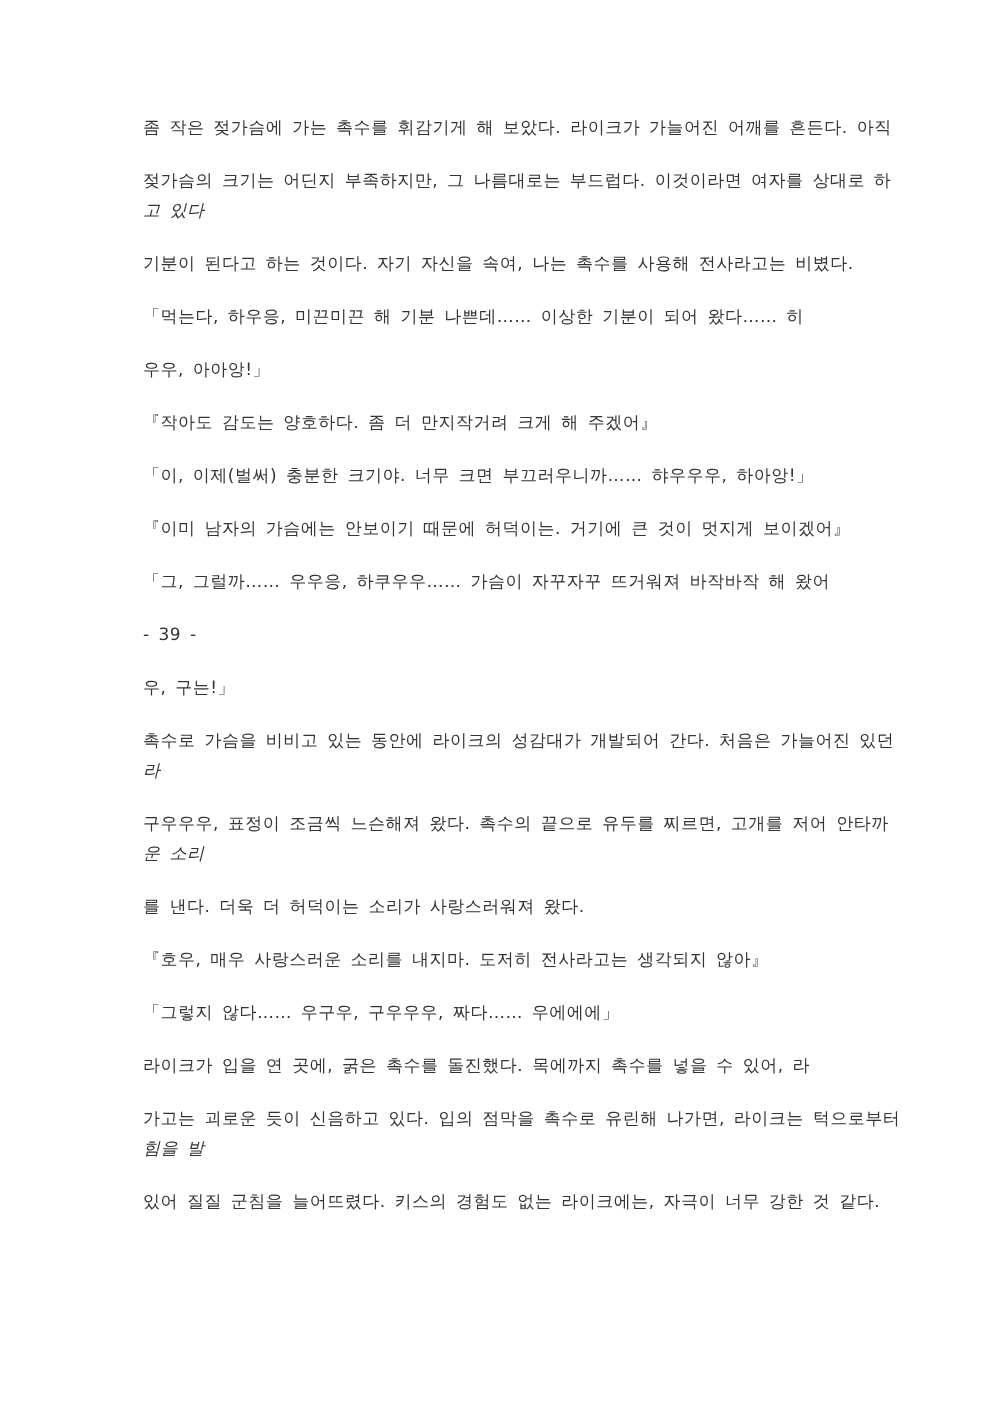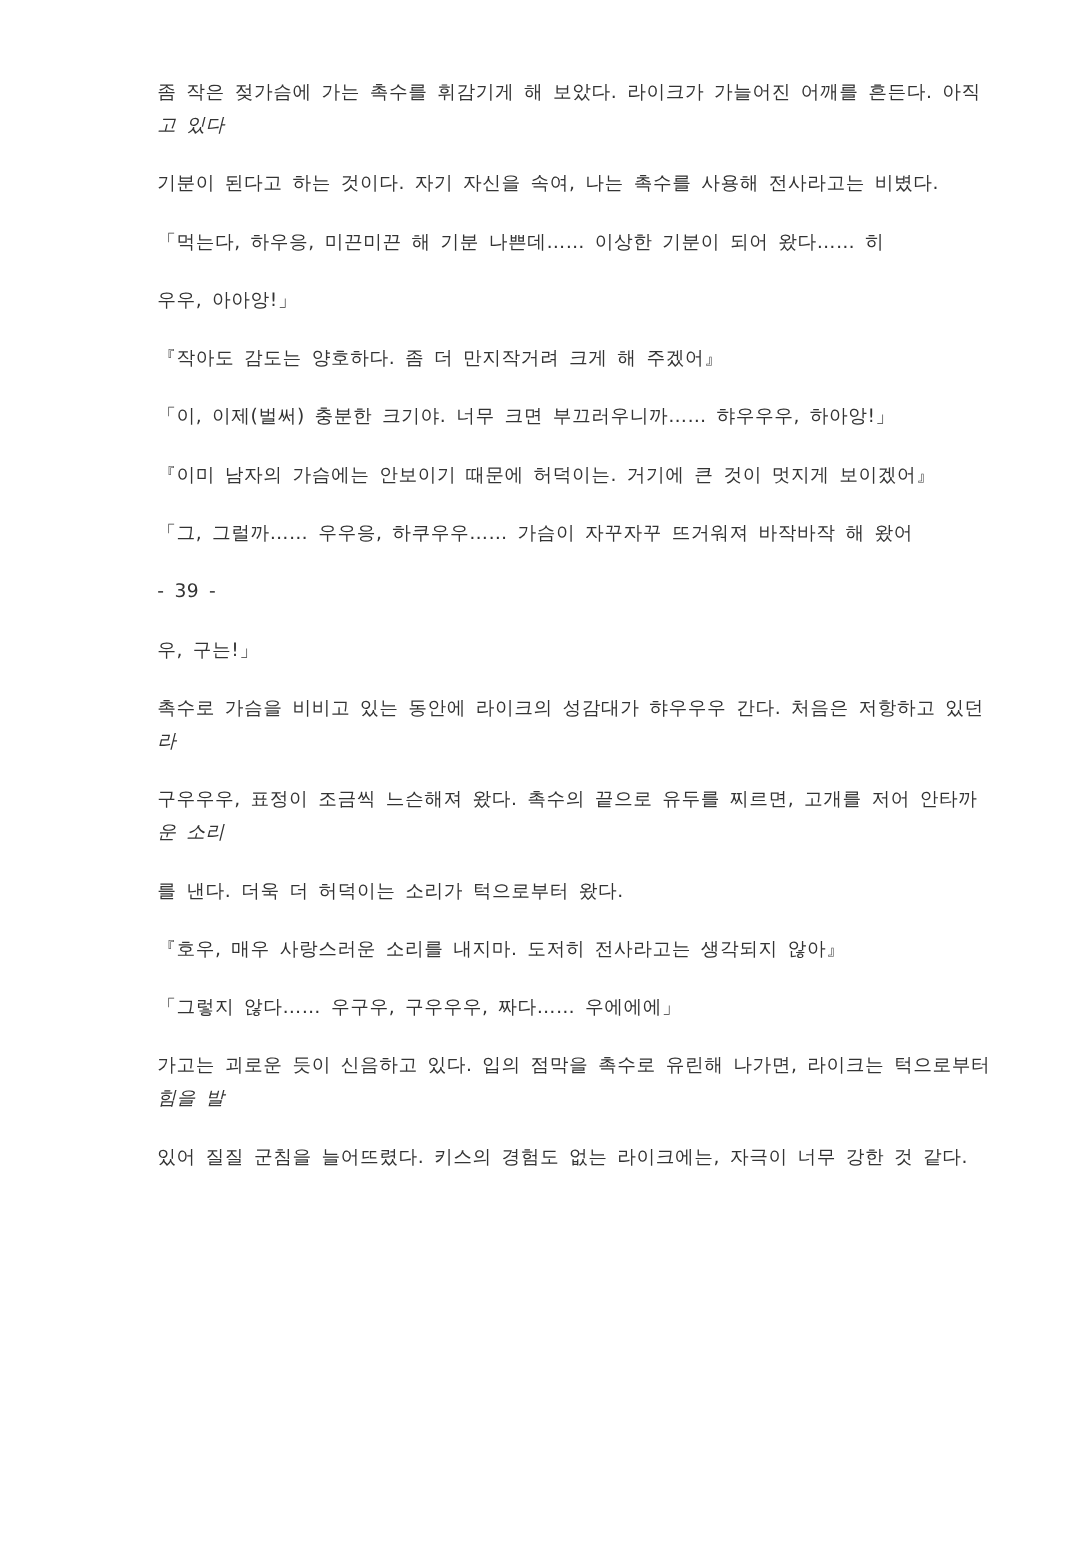--- a/index.html
+++ b/index.html
@@ -10,21 +10,21 @@
   body {
     width: 992px;
     height: 1403px;
     overflow: hidden;
     font-family: "DejaVu Sans", sans-serif;
   }
   .doc-page {
     box-sizing: border-box;
     width: 992px;
     height: 1403px;
-    padding: 69px 130px 0 143px;
+    padding: 113px 130px 0 143px;
     background: #ffffff;
   }
   .line {
     font-size: 17px;
     line-height: 30px;
     letter-spacing: 0.5px;
     word-spacing: 3px;
     color: #333333;
     white-space: nowrap;
     text-rendering: geometricPrecision;
@@ -33,33 +33,35 @@
   .cont { margin-top: 0; font-style: italic; }
   
   .para { margin-top: 23px; }
   .first { margin-top: 0; }
 </style>
 </head>
 <body>
 
 <main class="doc-page">
   <div class="line first">좀 작은 젖가슴에 가는 촉수를 휘감기게 해 보았다. 라이크가 가늘어진 어깨를 흔든다. 아직</div>
+  <div class="line para">젖가슴의 크기는 어딘지 부족하지만, 그 나름대로는 부드럽다. 이것이라면 여자를 상대로 하</div>
   <div class="line cont">고 있다</div>
   <div class="line para">기분이 된다고 하는 것이다. 자기 자신을 속여, 나는 촉수를 사용해 전사라고는 비볐다.</div>
   <div class="line para">「먹는다, 하우응, 미끈미끈 해 기분 나쁜데…… 이상한 기분이 되어 왔다…… 히</div>
   <div class="line para">우우, 아아앙!」</div>
   <div class="line para">『작아도 감도는 양호하다. 좀 더 만지작거려 크게 해 주겠어』</div>
   <div class="line para">「이, 이제(벌써) 충분한 크기야. 너무 크면 부끄러우니까…… 햐우우우, 하아앙!」</div>
   <div class="line para">『이미 남자의 가슴에는 안보이기 때문에 허덕이는. 거기에 큰 것이 멋지게 보이겠어』</div>
   <div class="line para">「그, 그럴까…… 우우응, 하쿠우우…… 가슴이 자꾸자꾸 뜨거워져 바작바작 해 왔어</div>
   <div class="line para">- 39 -</div>
   <div class="line para">우, 구는!」</div>
-  <div class="line para">촉수로 가슴을 비비고 있는 동안에 라이크의 성감대가 햐우우우 간다. 처음은 저항하고 있던</div>
+  <div class="line para">촉수로 가슴을 비비고 있는 동안에 라이크의 성감대가 개발되어 간다. 처음은 가늘어진 있던</div>
   <div class="line cont">라</div>
   <div class="line para">구우우우, 표정이 조금씩 느슨해져 왔다. 촉수의 끝으로 유두를 찌르면, 고개를 저어 안타까</div>
   <div class="line cont">운 소리</div>
-  <div class="line para">를 낸다. 더욱 더 허덕이는 소리가 턱으로부터 왔다.</div>
+  <div class="line para">를 낸다. 더욱 더 허덕이는 소리가 사랑스러워져 왔다.</div>
   <div class="line para">『호우, 매우 사랑스러운 소리를 내지마. 도저히 전사라고는 생각되지 않아』</div>
   <div class="line para">「그렇지 않다…… 우구우, 구우우우, 짜다…… 우에에에」</div>
+  <div class="line para">라이크가 입을 연 곳에, 굵은 촉수를 돌진했다. 목에까지 촉수를 넣을 수 있어, 라</div>
   <div class="line para">가고는 괴로운 듯이 신음하고 있다. 입의 점막을 촉수로 유린해 나가면, 라이크는 턱으로부터</div>
   <div class="line cont">힘을 발</div>
   <div class="line para">있어 질질 군침을 늘어뜨렸다. 키스의 경험도 없는 라이크에는, 자극이 너무 강한 것 같다.</div>
 </main>
 
 </body></html>

